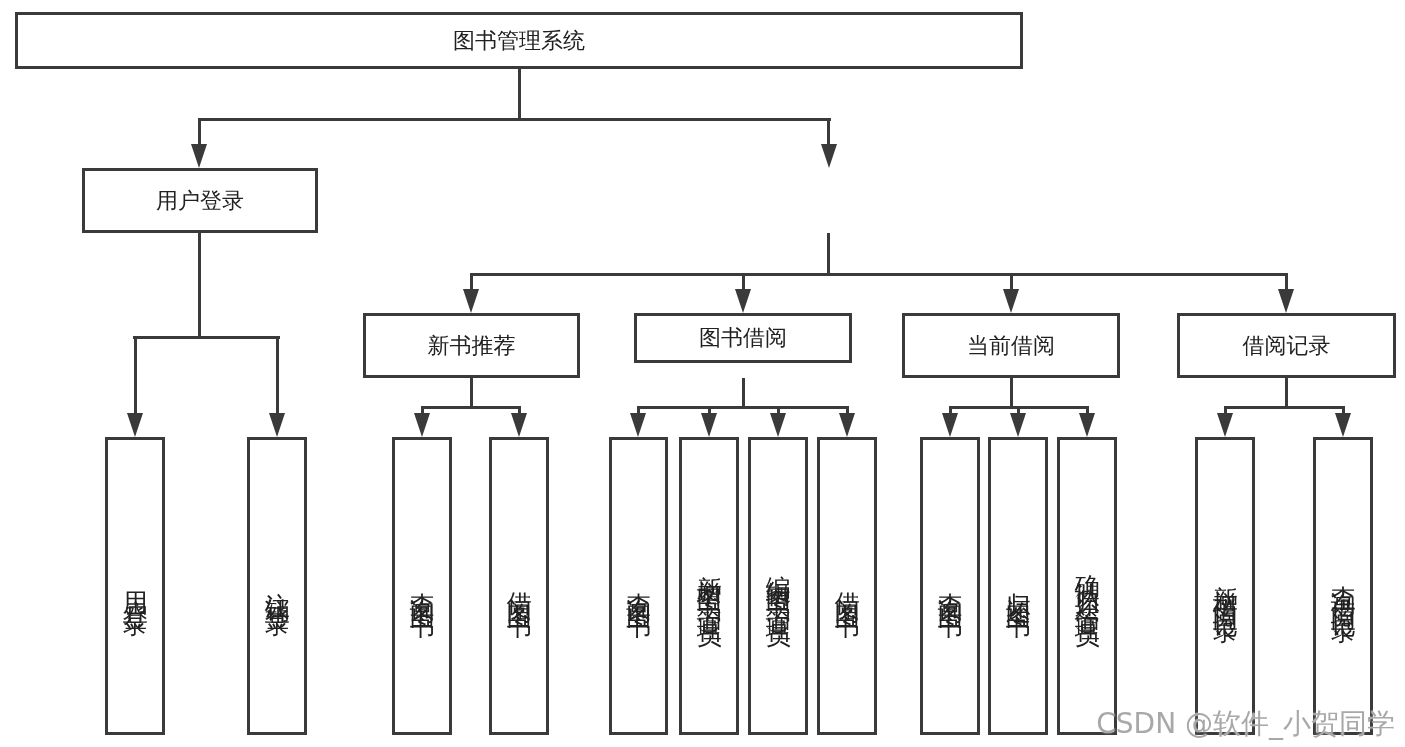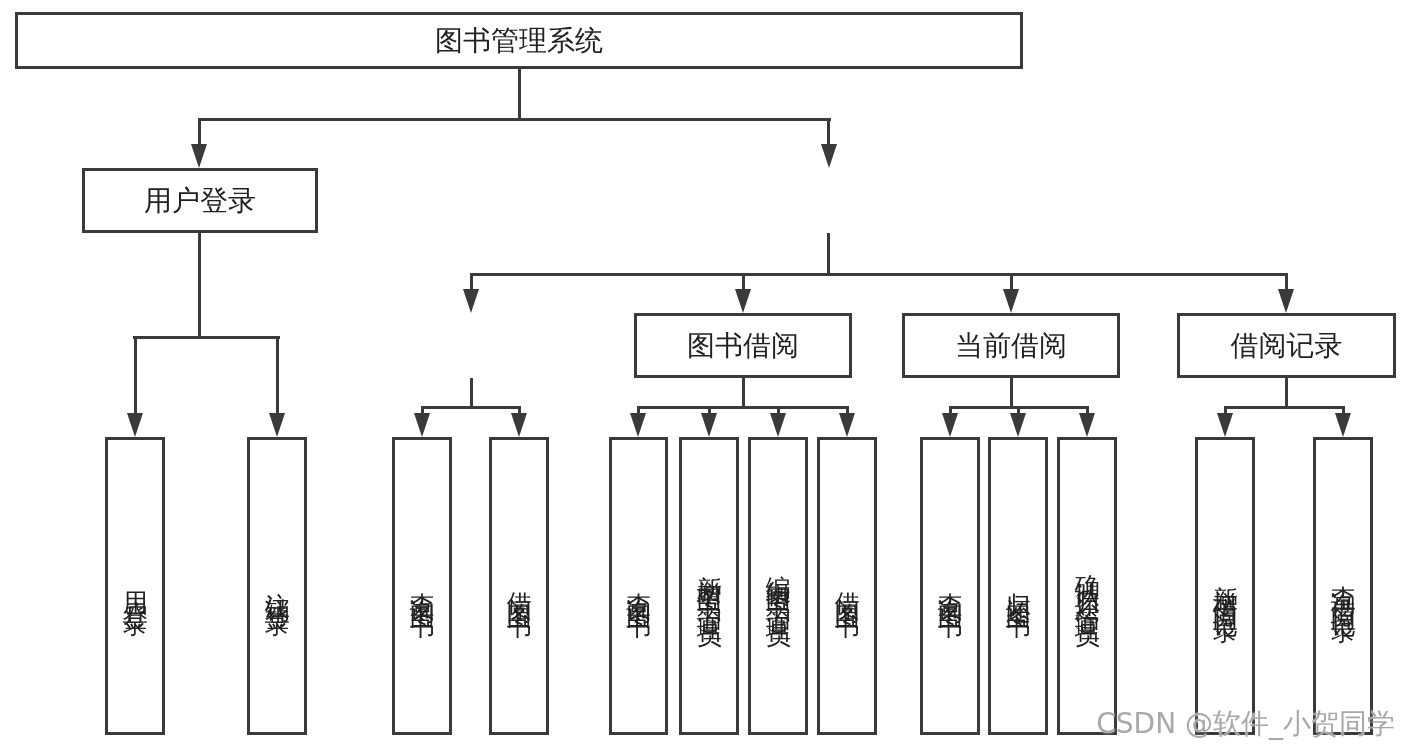--- a/index.html
+++ b/index.html
@@ -22,21 +22,21 @@
     position: absolute;
     box-sizing: border-box;
     border: 3px solid var(--line);
     background: var(--bg);
     display: flex;
     align-items: center;
     justify-content: center;
     color: var(--text);
   }
   .hlabel {
-    font-size: 28px;
+    font-size: 22px;
     white-space: nowrap;
     color: var(--text);
   }
   .vtext {
     writing-mode: vertical-lr;
     text-orientation: mixed;
     font-size: 25px;
     letter-spacing: 7px;
     line-height: 1.1;
     color: var(--text);
@@ -94,21 +94,24 @@
   <div class="ln h" style="left:470px; top:273px; width:817px;"></div>
   <div class="ln v" style="left:470px; top:273px; height:20px;"></div>
   <div class="ah" style="left:463px; top:289px;"></div>
   <div class="ln v" style="left:742px; top:273px; height:20px;"></div>
   <div class="ah" style="left:735px; top:289px;"></div>
   <div class="ln v" style="left:1010px; top:273px; height:20px;"></div>
   <div class="ah" style="left:1003px; top:289px;"></div>
   <div class="ln v" style="left:1285px; top:273px; height:20px;"></div>
   <div class="ah" style="left:1278px; top:289px;"></div>
 
-  <div class="box" style="left:634px; top:313px; width:218px; height:65px;">
+  <div class="box" style="left:363px; top:313px; width:217px; height:65px;">
+    <span class="hlabel">新书推荐</span>
+  </div>
+  <div class="box" style="left:634px; top:313px; width:218px; height:50px;">
     <span class="hlabel">图书借阅</span>
   </div>
   <div class="box" style="left:1177px; top:313px; width:219px; height:65px;">
     <span class="hlabel">借阅记录</span>
   </div>
   <div class="box" style="left:902px; top:313px; width:218px; height:65px;">
     <span class="hlabel">当前借阅</span>
   </div>
 
   <div class="ln v" style="left:470px; top:378px; height:30px;"></div>

